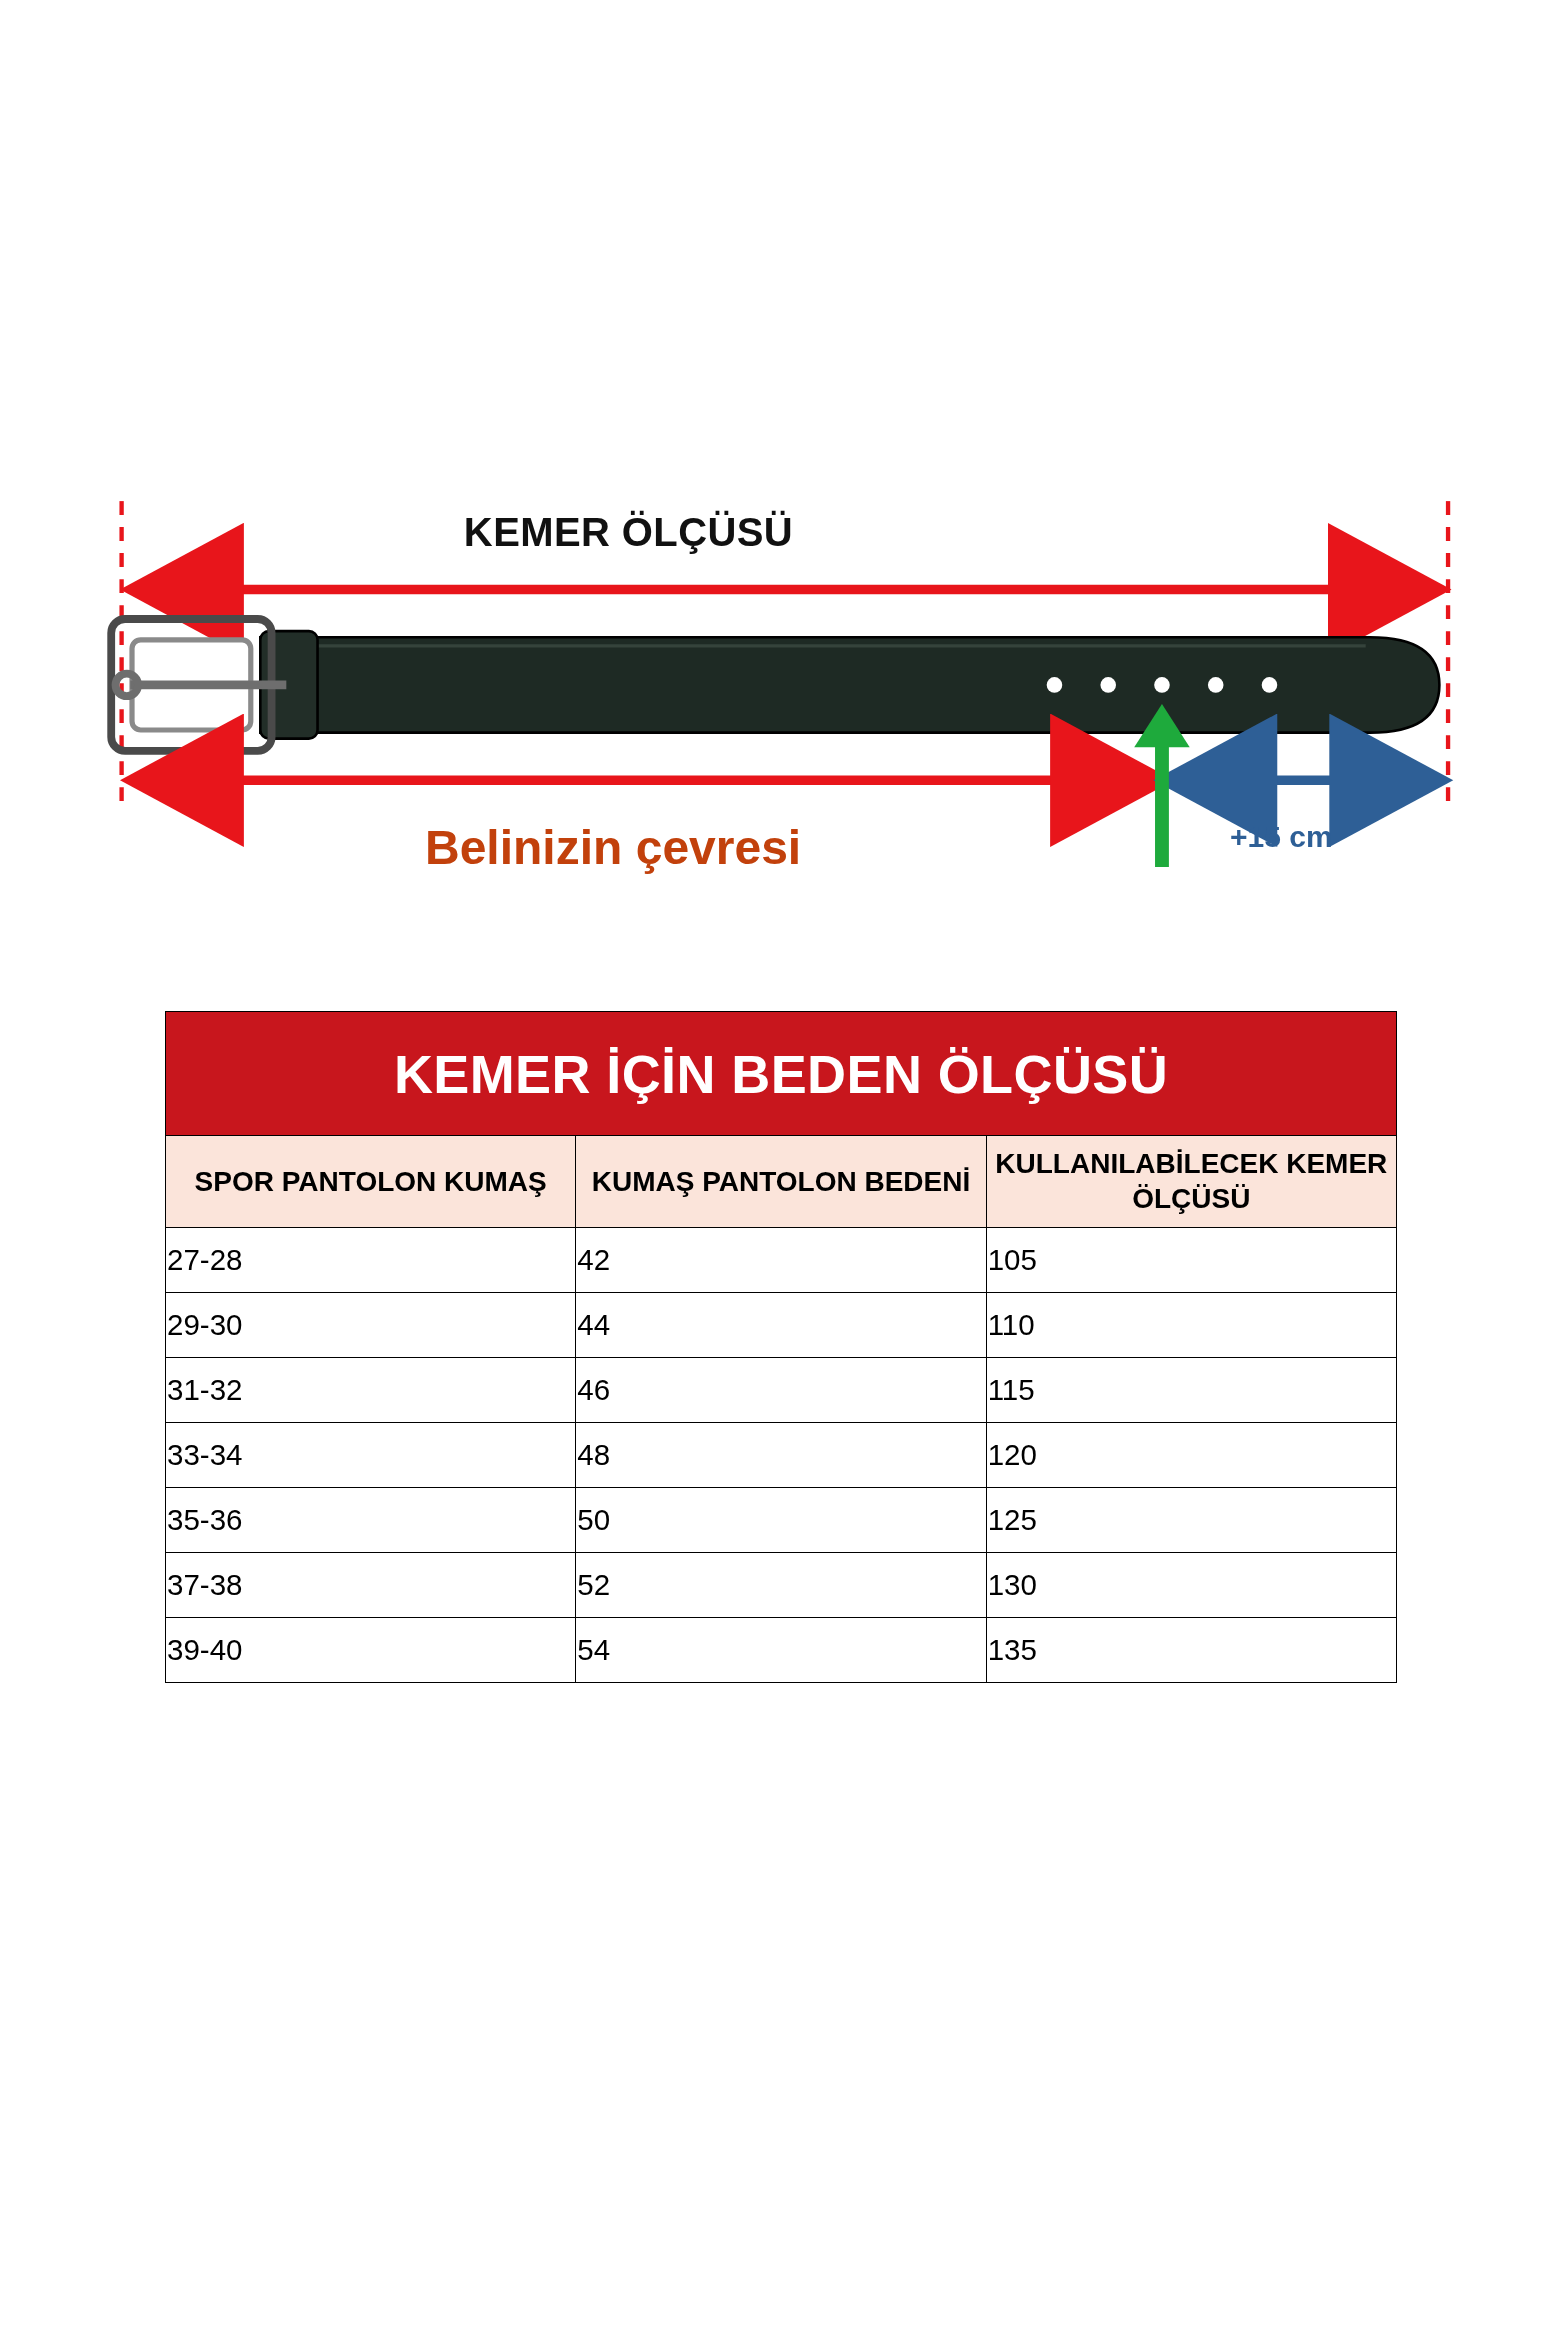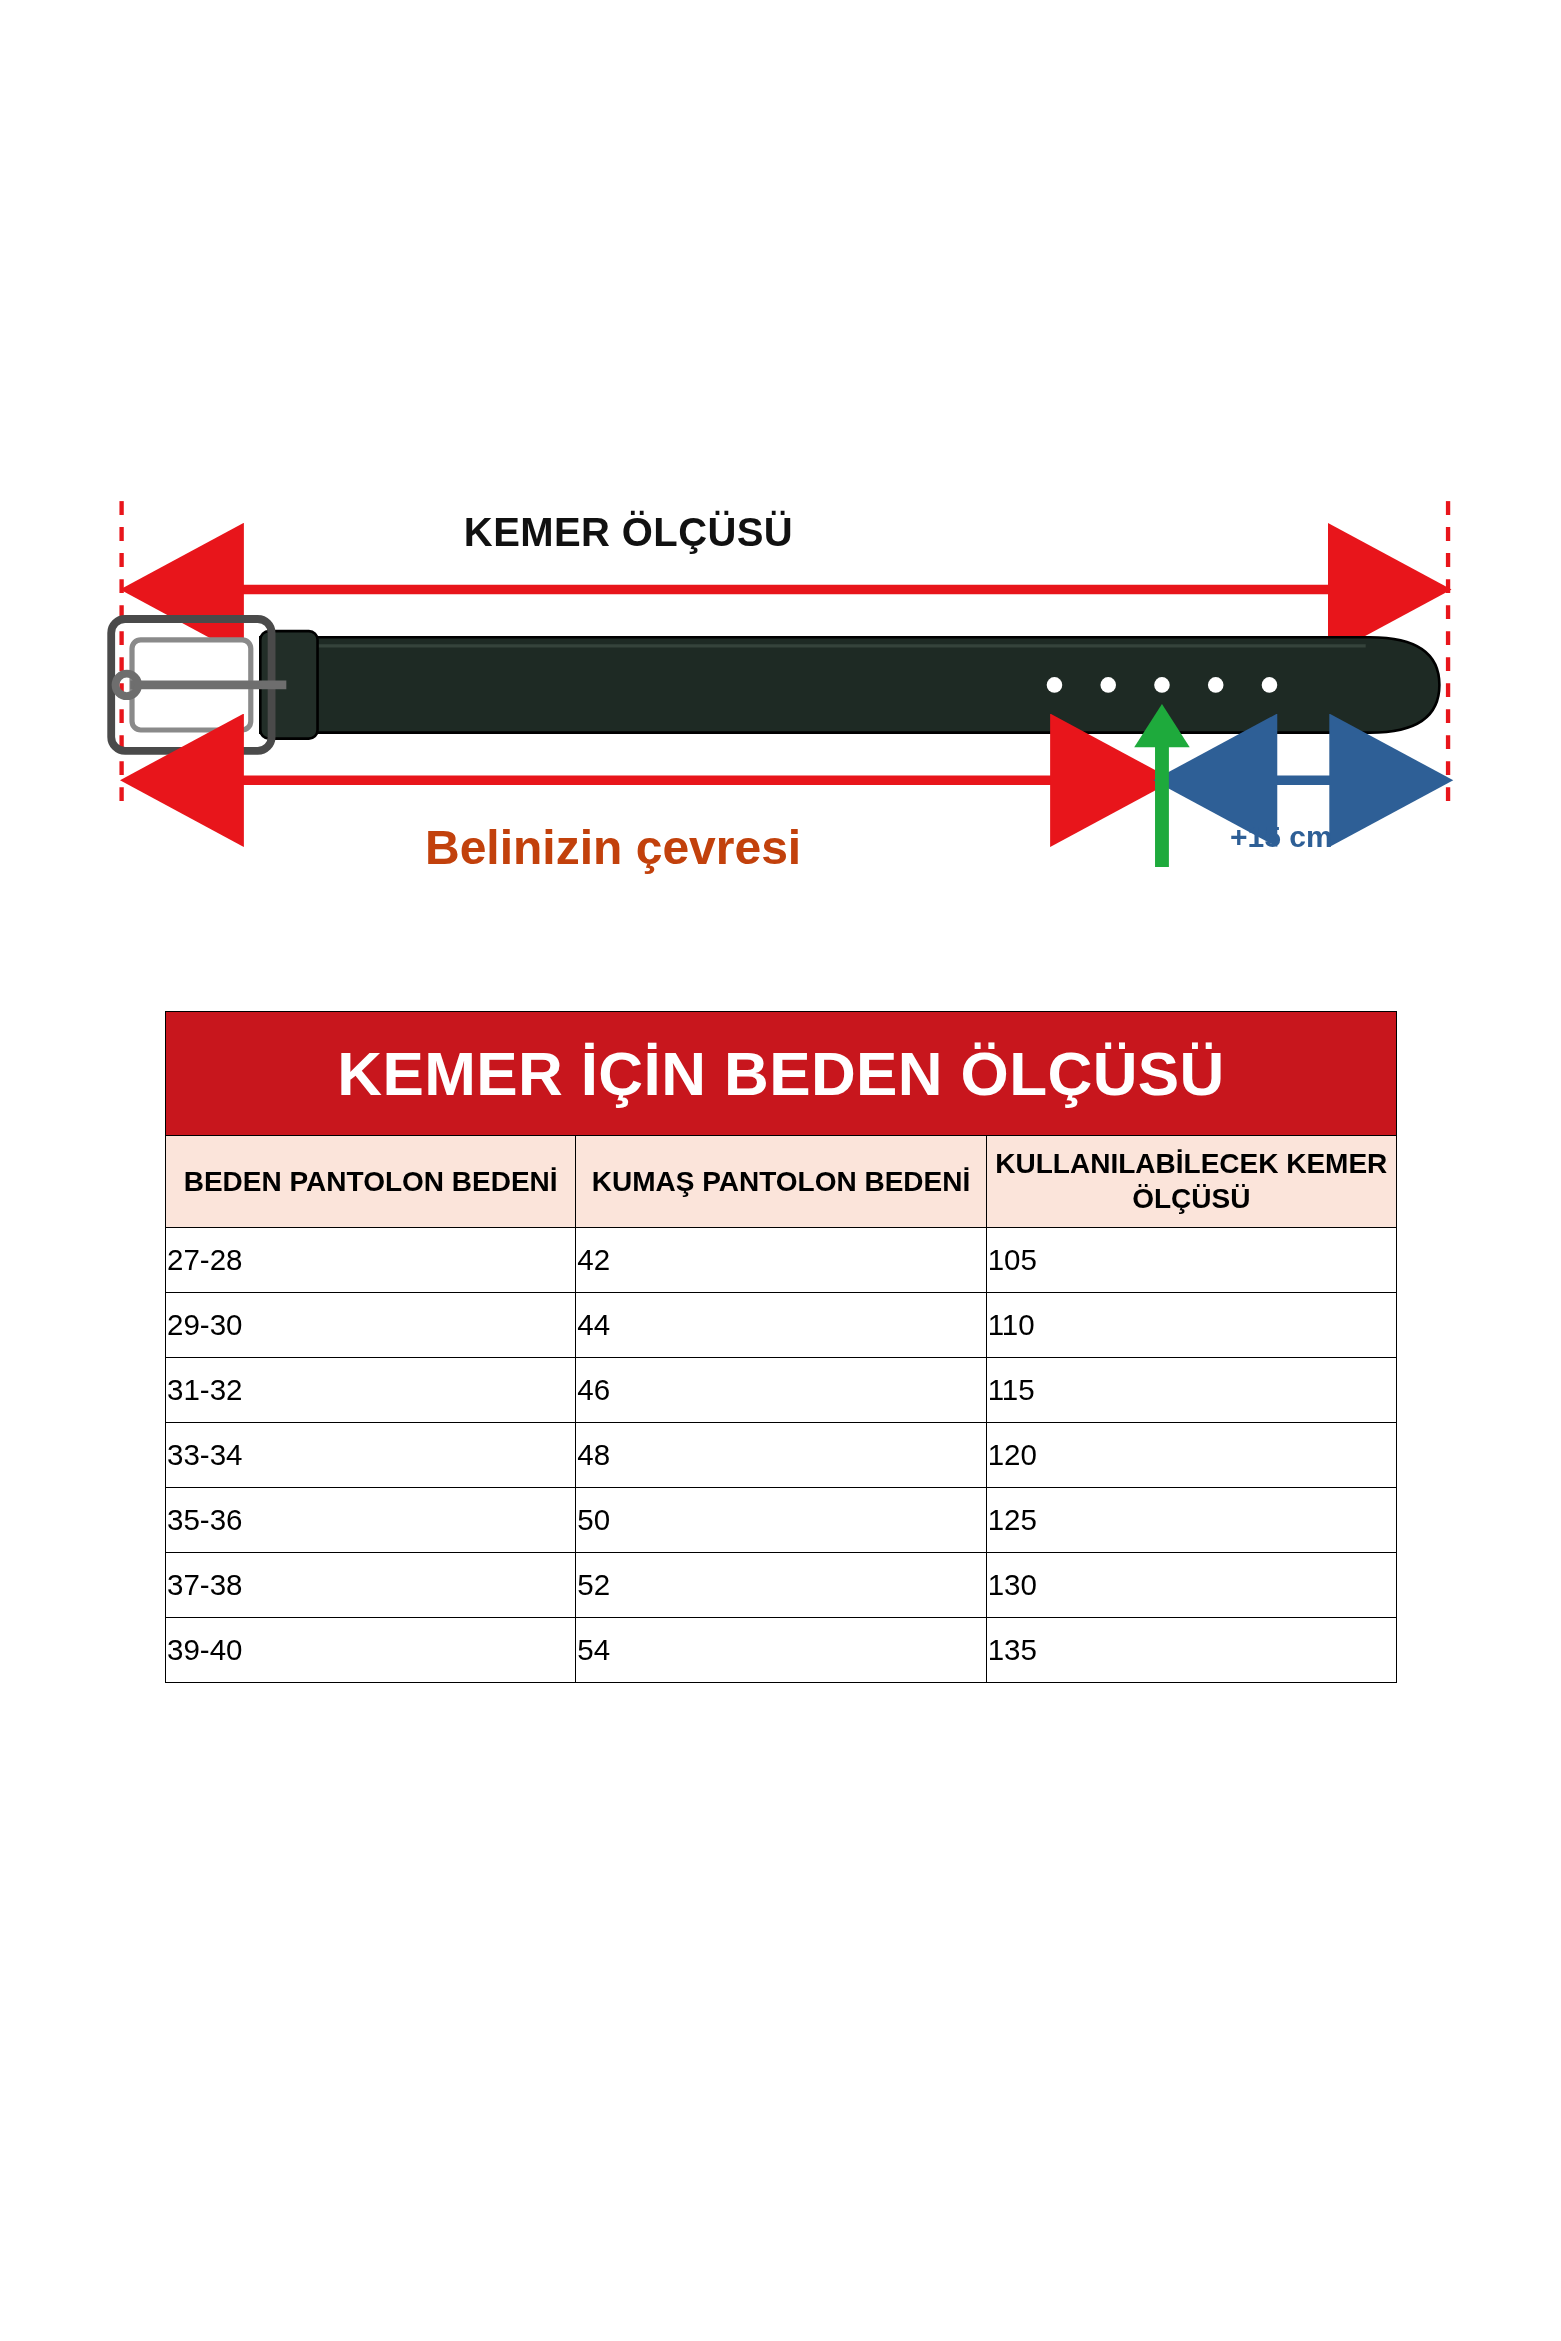--- a/index.html
+++ b/index.html
@@ -65,21 +65,21 @@
     border-collapse: collapse;
     width: 1232px;
     table-layout: fixed;
   }
   table.size-table td, table.size-table th {
     border: 1.7px solid #000000;
   }
   .title-cell {
     background: #c8161d;
     color: #ffffff;
-    font-size: 62px;
+    font-size: 54px;
     font-weight: bold;
     text-align: center;
     height: 121px;
     letter-spacing: 0.4px;
     border: 1.7px solid #c8161d;
   }
   .head-cell {
     background: #fbe4da;
     color: #000000;
     font-size: 28px;
@@ -179,21 +179,21 @@
   <div id="plus-label" class="dia-label">+15 cm</div>
 </div>
 
 <div id="size-table-wrap">
   <table class="size-table">
     <tbody>
       <tr>
         <td class="title-cell" colspan="3">KEMER İÇİN BEDEN ÖLÇÜSÜ</td>
       </tr>
       <tr>
-        <td class="head-cell">BEDEN PANTOLON BEDENİ</td>
+        <td class="head-cell">SPOR PANTOLON KUMAŞ</td>
         <td class="head-cell">KUMAŞ PANTOLON BEDENİ</td>
         <td class="head-cell">KULLANILABİLECEK KEMER ÖLÇÜSÜ</td>
       </tr>
 
       <tr>
         <td class="data-cell">27-28</td>
         <td class="data-cell">42</td>
         <td class="data-cell">105</td>
       </tr>
       <tr>

